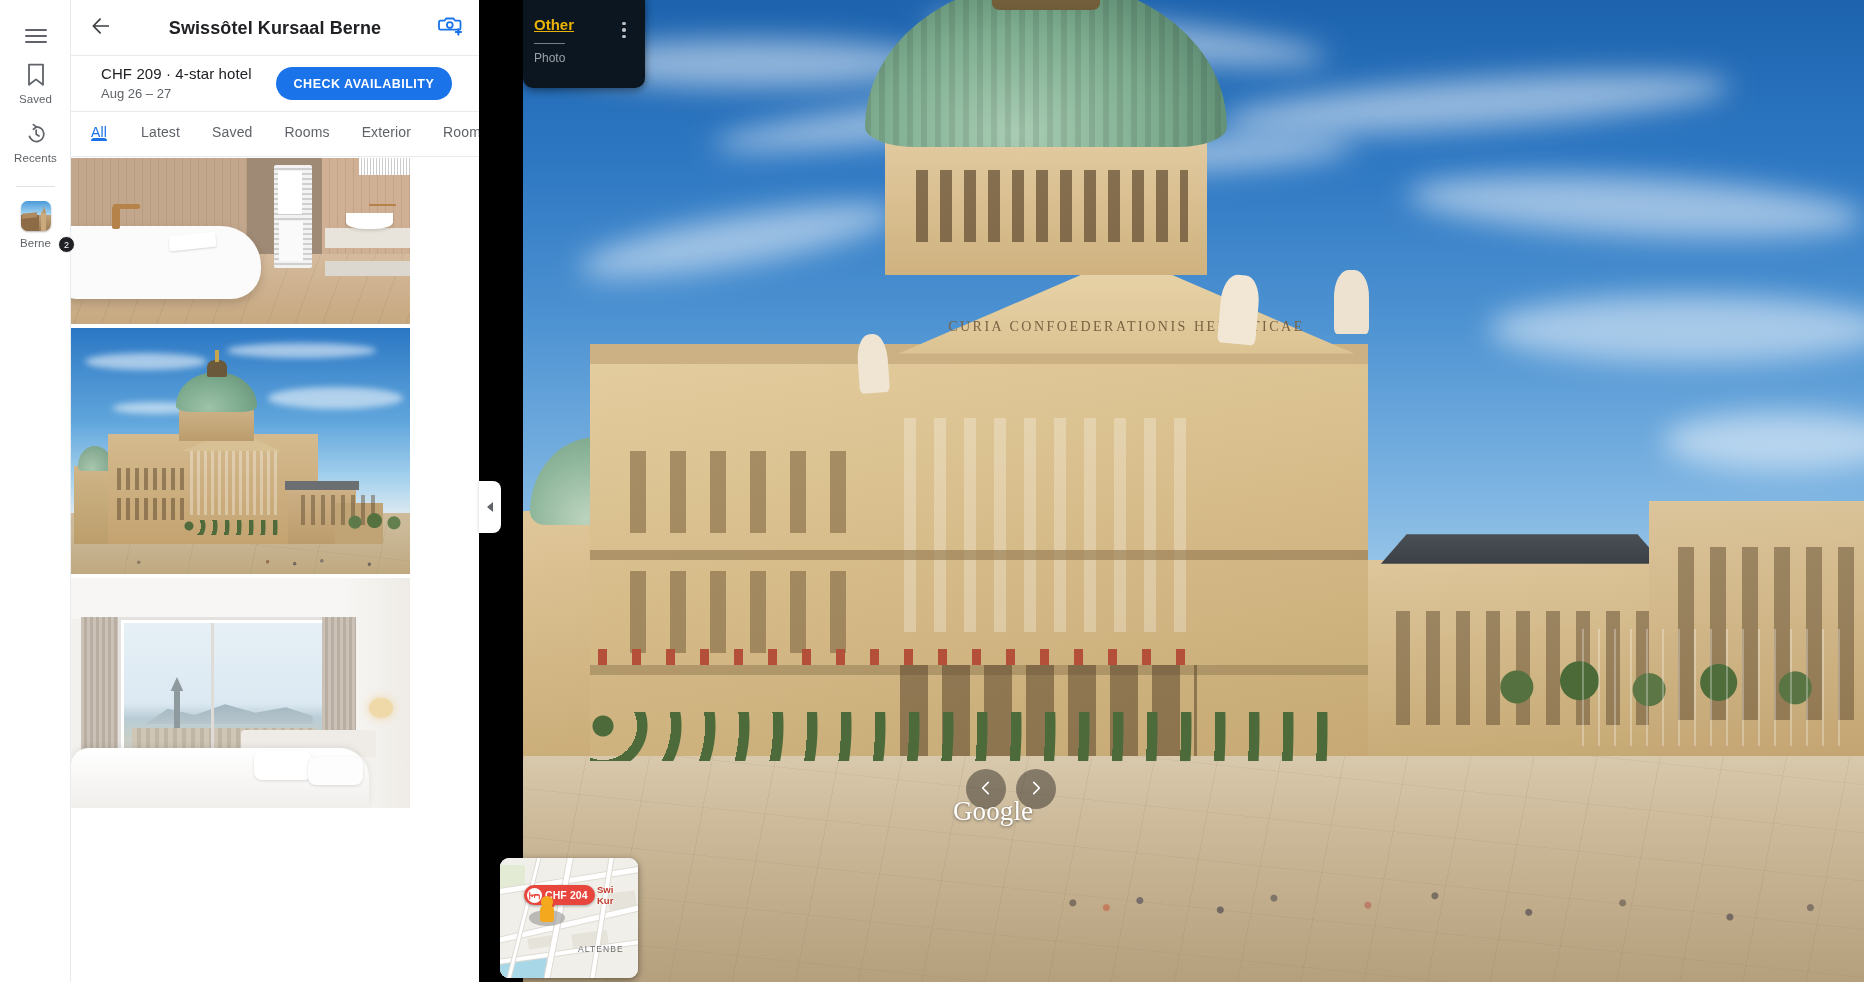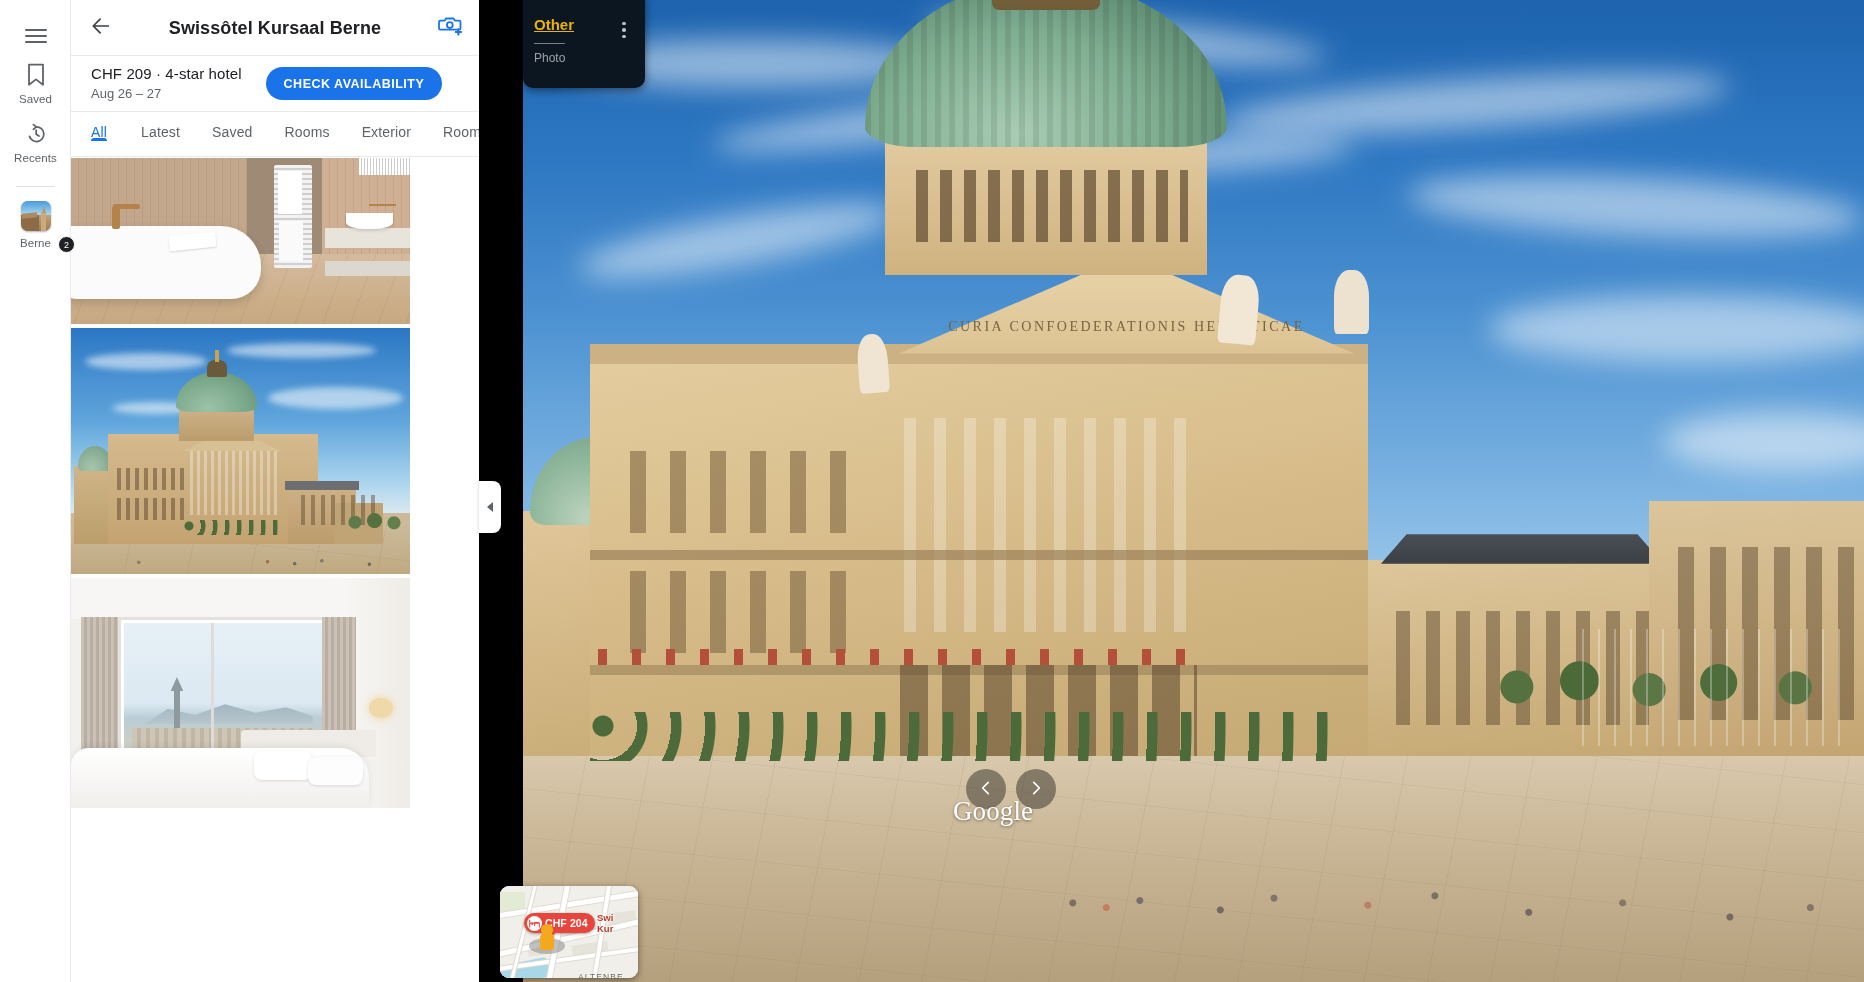--- a/index.html
+++ b/index.html
@@ -101,21 +101,21 @@
     display:flex; align-items:center; justify-content:center;
     cursor:pointer; flex: 0 0 auto;
   }
 
   .panel-sub {
     position: relative; height: 56px;
     display: flex; align-items: center;
     padding: 0 0 0 20px;
     border-bottom: 1px solid #e8eaed;
   }
-  .sub-info { flex: 0 0 auto; }
+  .sub-info { flex: 0 0 auto; margin-left: 10px; }
   .sub-price { font-size: 15px; color: #202124; line-height: 20px; letter-spacing:.1px; }
   .sub-dates { font-size: 13px; color: #5f6368; line-height: 18px; margin-top: 1px; }
   .check-btn {
     margin-left: 24px;
     background: #1a73e8; color: #fff;
     border: none; border-radius: 18px;
     height: 33px; padding: 0 18px;
     font-size: 12.5px; font-weight: 600; letter-spacing: .5px;
     font-family: "Liberation Sans", sans-serif;
     cursor: pointer; white-space: nowrap;
@@ -473,21 +473,21 @@
     position: absolute; right: 10px; top: 21px;
     width: 22px; height: 26px;
     display:flex; flex-direction:column; align-items:center; justify-content:center;
     gap: 3px; cursor:pointer;
   }
   .ic-menu i { width: 3.5px; height: 3.5px; border-radius:50%; background:#bdc1c6; display:block; }
 
   
   .minimap {
     position: absolute; left: 500px; bottom: 4px;
-    width: 138px; height: 92px;
+    width: 138px; height: 120px;
     background: #eceae4;
     border-radius: 9px;
     overflow: hidden;
     box-shadow: 0 2px 7px rgba(0,0,0,.45);
     z-index: 28; cursor: pointer;
   }
   .mm-bg { position:absolute; inset:0; background:#f1efe9; }
   .mm-water { position:absolute; left:-10%; bottom:-6%; width:46%; height:22%;
       background:#a8d8e8; transform: rotate(-12deg); border-radius: 4px; }
   .mm-green { position:absolute; left:-4%; top:6%; width:22%; height:22%;

